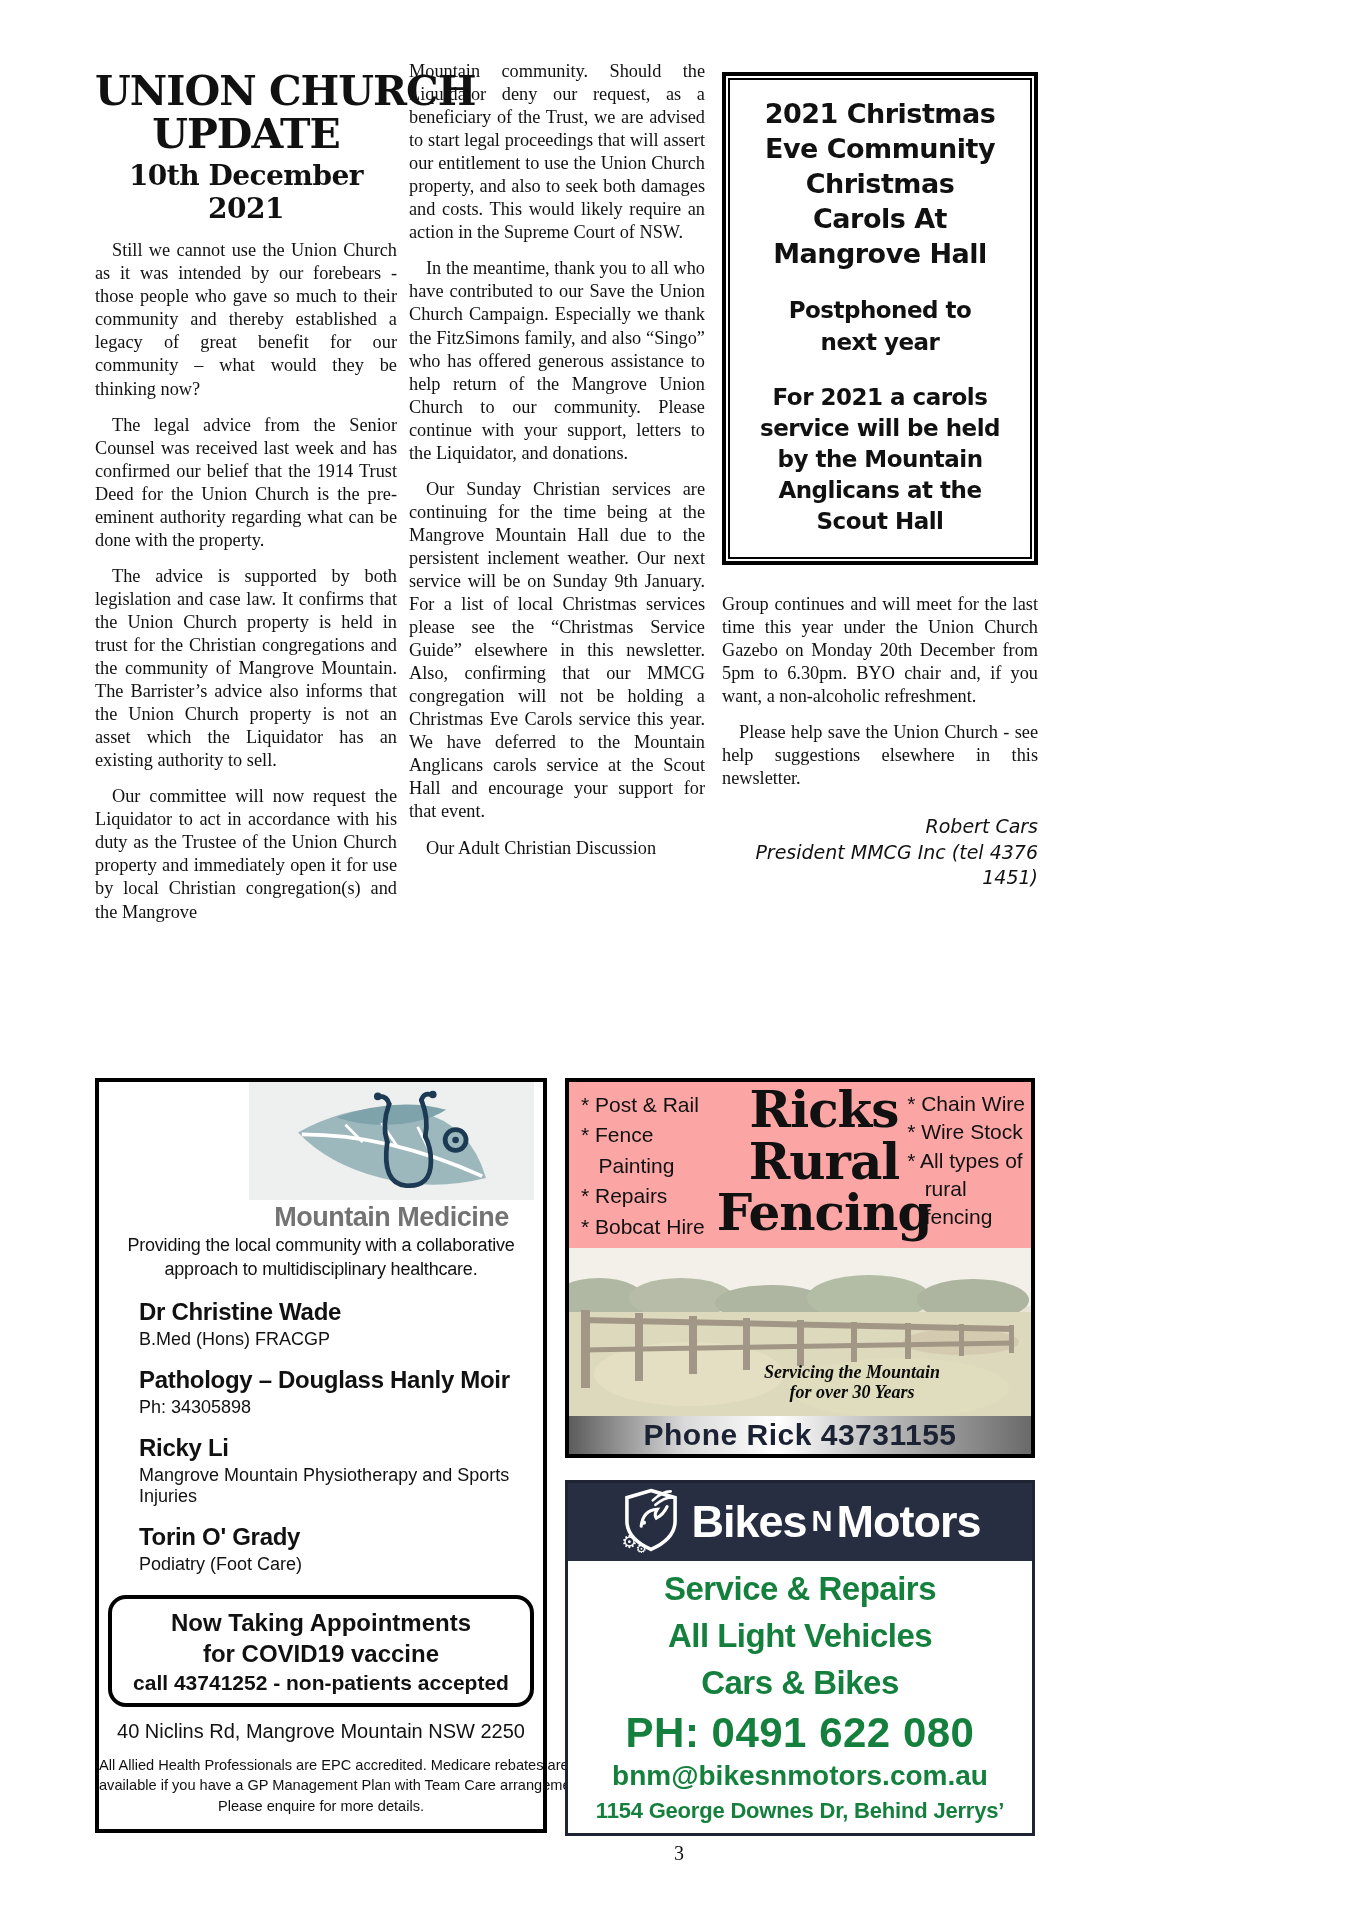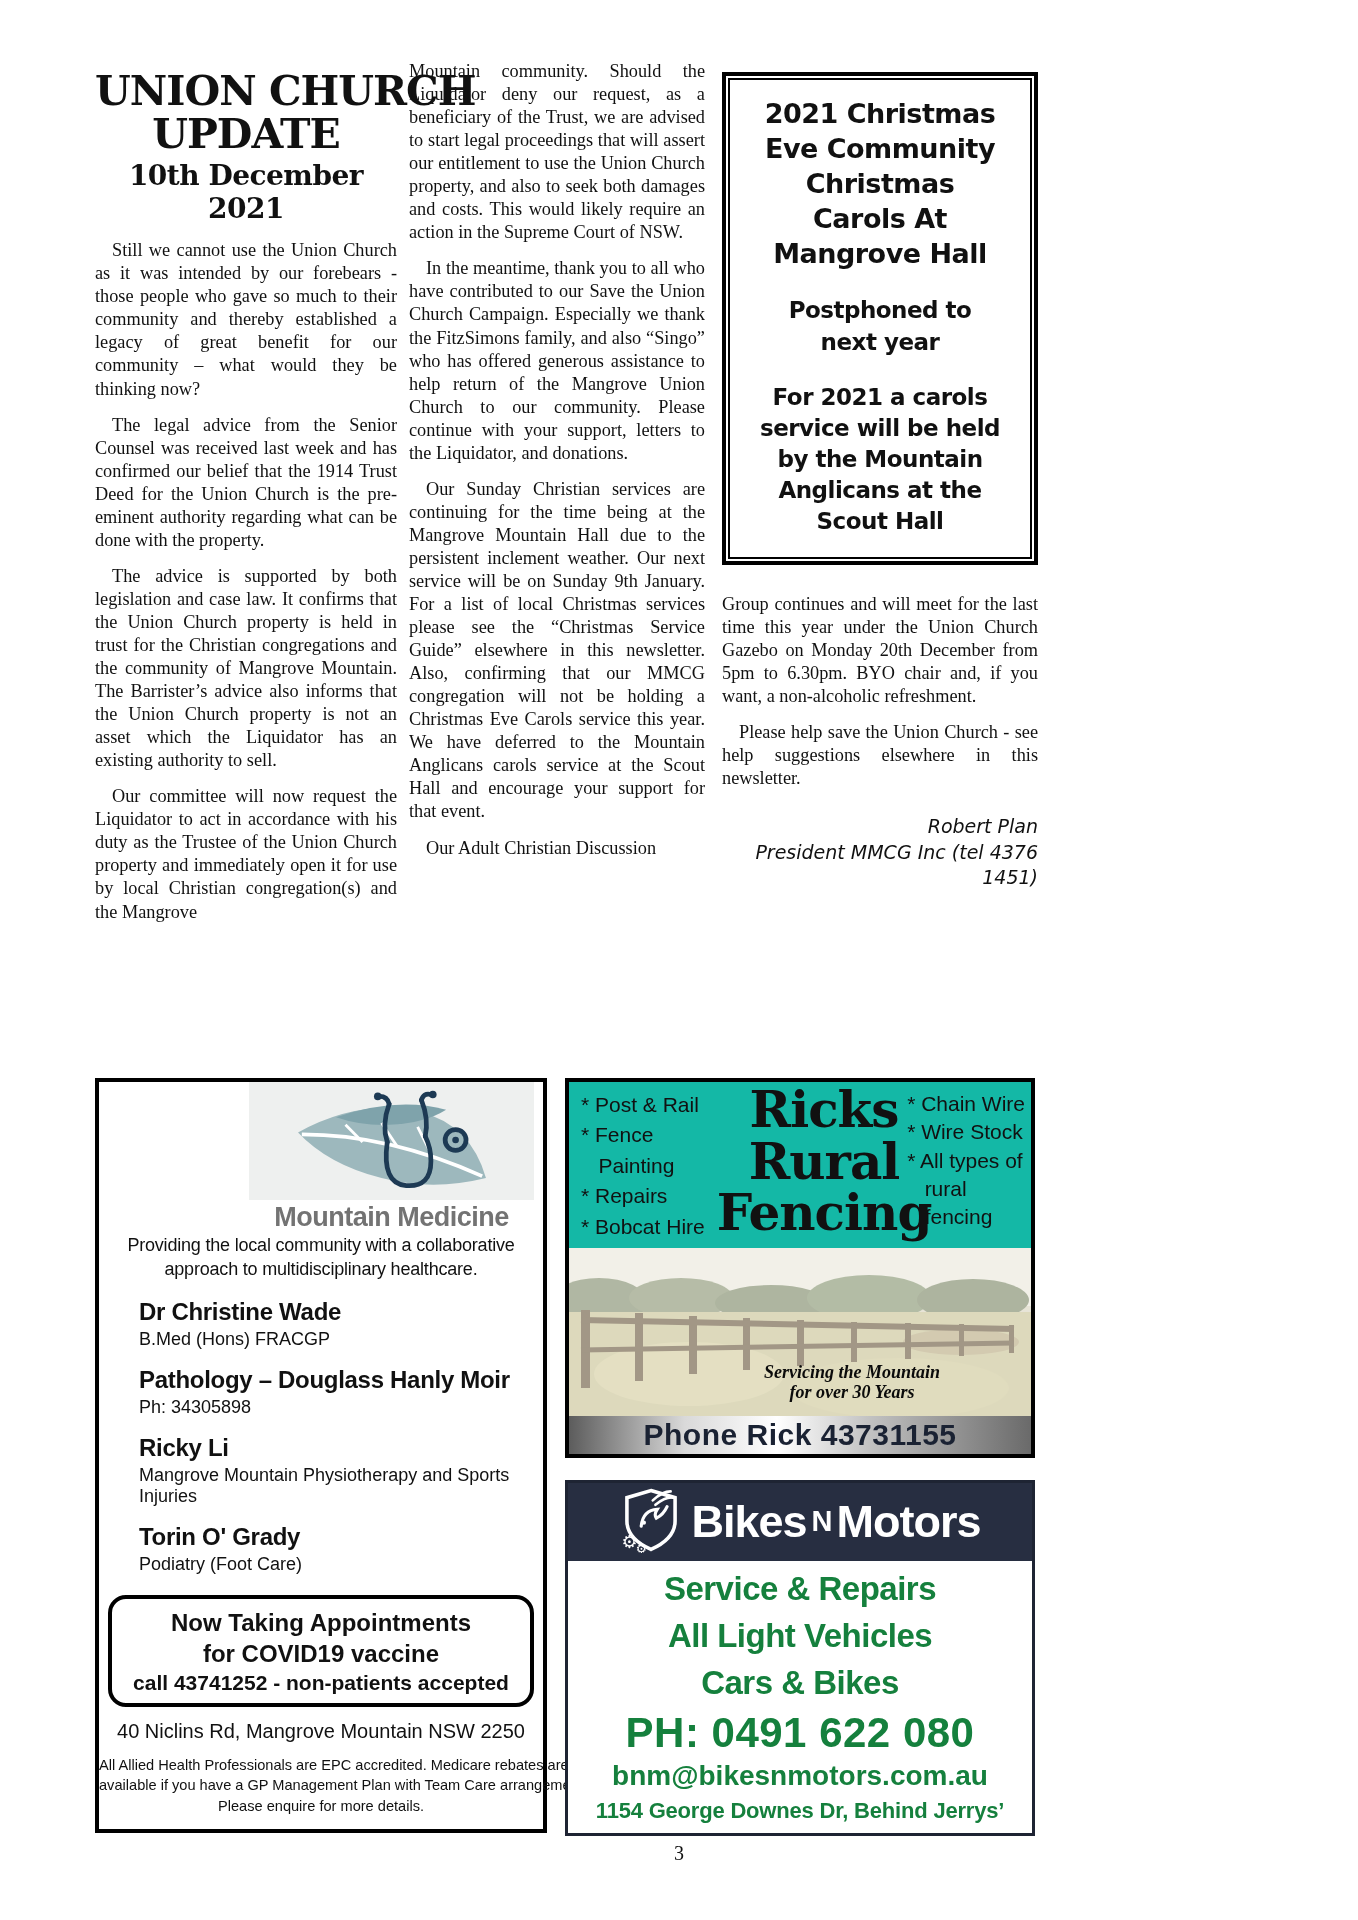--- a/index.html
+++ b/index.html
@@ -39,21 +39,21 @@
   .mm-name{font-size:24px;font-weight:bold;letter-spacing:-0.3px;}
   .mm-detail{font-size:18px;margin-top:3px;}
   .mm-appt{margin:20px 9px 0 9px;border:4px solid #000;border-radius:18px;padding:8px 2px;
            text-align:center;font-weight:bold;}
   .mm-appt-main{font-size:24px;line-height:1.3;white-space:pre;}
   .mm-appt-call{font-size:21px;margin-top:2px;white-space:pre;}
   .mm-address{margin-top:13px;text-align:center;font-size:20px;}
   .mm-fine{margin-top:12px;text-align:center;font-size:14.6px;line-height:1.4;white-space:pre;}
   
   .ricks-box{position:absolute;left:565px;top:1078px;width:470px;height:380px;border:4px solid #000;
-             background:#14b8a6;box-sizing:border-box;font-family:"Liberation Sans",sans-serif;}
+             background:#fca5a5;box-sizing:border-box;font-family:"Liberation Sans",sans-serif;}
   .ricks-left{position:absolute;left:12px;top:8px;font-size:21px;line-height:1.45;white-space:pre;}
   .ricks-right{position:absolute;right:6px;top:8px;font-size:21px;line-height:1.35;white-space:pre;}
   .ricks-title{position:absolute;left:140px;width:230px;top:2px;text-align:center;z-index:3;
                font-family:"DejaVu Serif",serif;font-weight:bold;font-size:50px;line-height:1.03;
                white-space:pre;letter-spacing:-1px;}
   .ricks-photo{position:absolute;left:0;right:0;bottom:38px;height:168px;z-index:1;}
   .ricks-photo svg{display:block;width:100%;height:100%;}
   .ricks-tagline{position:absolute;z-index:4;left:110px;right:6px;bottom:52px;text-align:center;
                  font-family:"Liberation Serif",serif;font-weight:bold;font-style:italic;
                  font-size:18px;line-height:1.12;white-space:pre;color:#0b0b0b;}
@@ -113,21 +113,21 @@
 by the Mountain
 Anglicans at the
 Scout Hall</div>
       </div>
     </div>
     <div class="col3-paras">
       <p class="para">Group continues and will meet for the last time this year under the Union Church Gazebo on Monday 20th December from 5pm to 6.30pm.  BYO chair and, if you want, a non-alcoholic refreshment.</p>
       <p class="para indent">Please help save the Union Church - see help suggestions elsewhere in this newsletter.</p>
     </div>
     <div class="signature">
-      <div>Robert Plan</div>
+      <div>Robert Cars</div>
       <div>President MMCG Inc (tel 4376 1451)</div>
     </div>
   </div>
 
   <div class="mm-box">
     <div class="mm-logoblock">
       <div class="mm-logo">
         <svg width="230" height="112" viewBox="0 0 230 118">
           <path d="M16 50 Q82 14 144 28 Q198 42 214 98 Q158 112 104 98 Q48 84 16 50 Z" fill="#9db8bd"></path>
           <path d="M56 34 Q120 12 172 26 Q150 40 112 42 Q82 43 56 34 Z" fill="#7fa3ab"></path>

